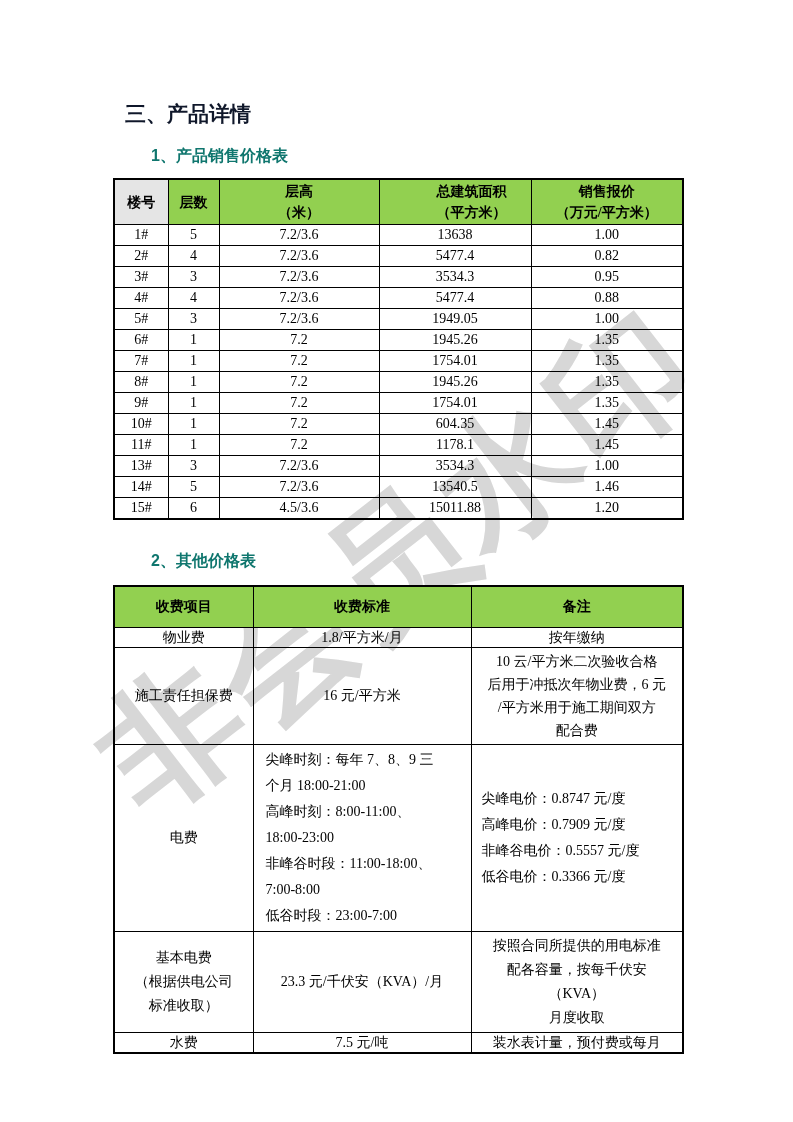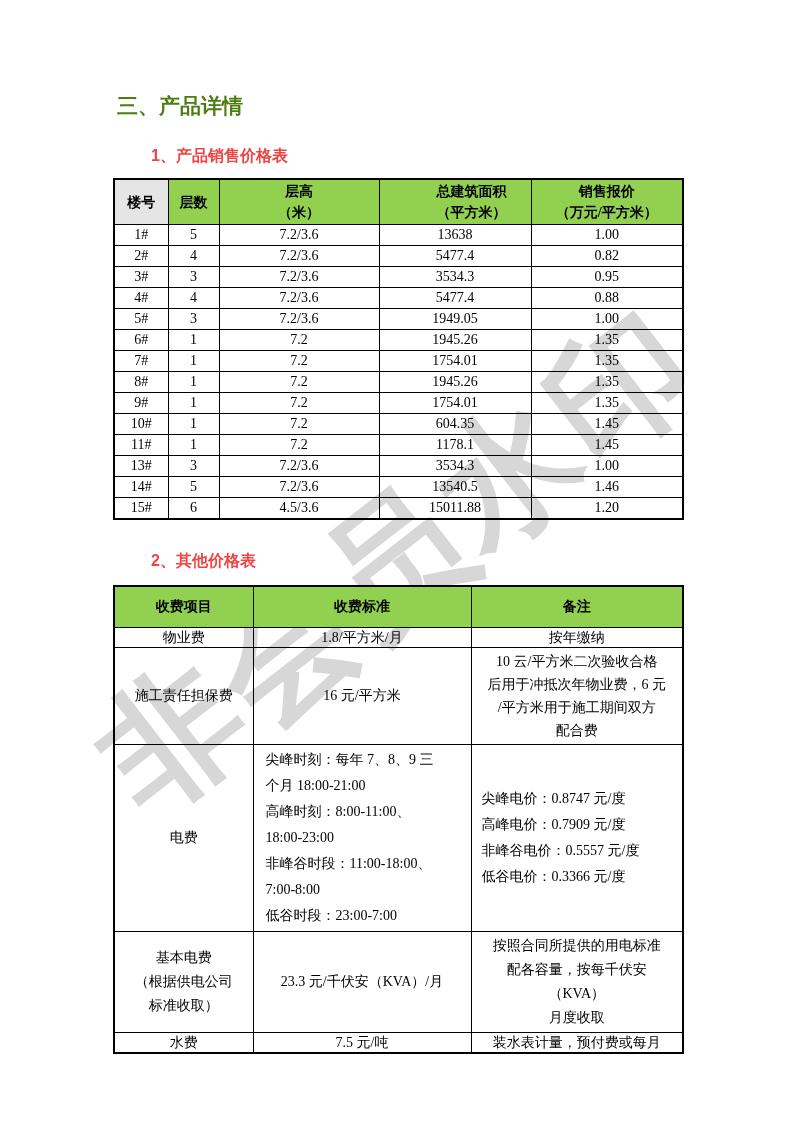--- a/index.html
+++ b/index.html
@@ -10,28 +10,28 @@
   }
   .watermark {
     position:absolute; left:398px; top:562px;
     transform:translate(-50%,-50%) rotate(-38deg);
     font-family:"DejaVu Sans","Liberation Sans",sans-serif;
     font-weight:bold; font-size:138px; letter-spacing:4px;
     color:#d7d7d7; white-space:nowrap; z-index:0; user-select:none;
   }
   .content { position:absolute; left:0; top:0; width:793px; height:1122px; z-index:1; }
   .section-title {
-    position:absolute; left:117px; top:92px; margin:0;
+    position:absolute; left:117px; top:92px; margin:8px;
     font-family:"Liberation Sans","DejaVu Sans",sans-serif;
-    font-weight:bold; font-size:21px; line-height:1.3; color:#4d7c0f;
+    font-weight:bold; font-size:21px; line-height:1.3; color:#0f172a;
   }
   .caption {
     position:absolute; margin:0;
     font-family:"Liberation Sans","DejaVu Sans",sans-serif;
-    font-weight:bold; font-size:16px; color:#ef4444;
+    font-weight:bold; font-size:16px; color:#0f766e;
   }
   #cap1 { left:151px; top:146px; }
   #cap2 { left:151px; top:551px; }
   table {
     position:absolute; left:113px; border-collapse:collapse;
     table-layout:fixed; border:2px solid #000; background:transparent;
   }
   .t1 { top:178px; width:569px; }
   .t2 { top:585px; width:569px; }
   th, td {

